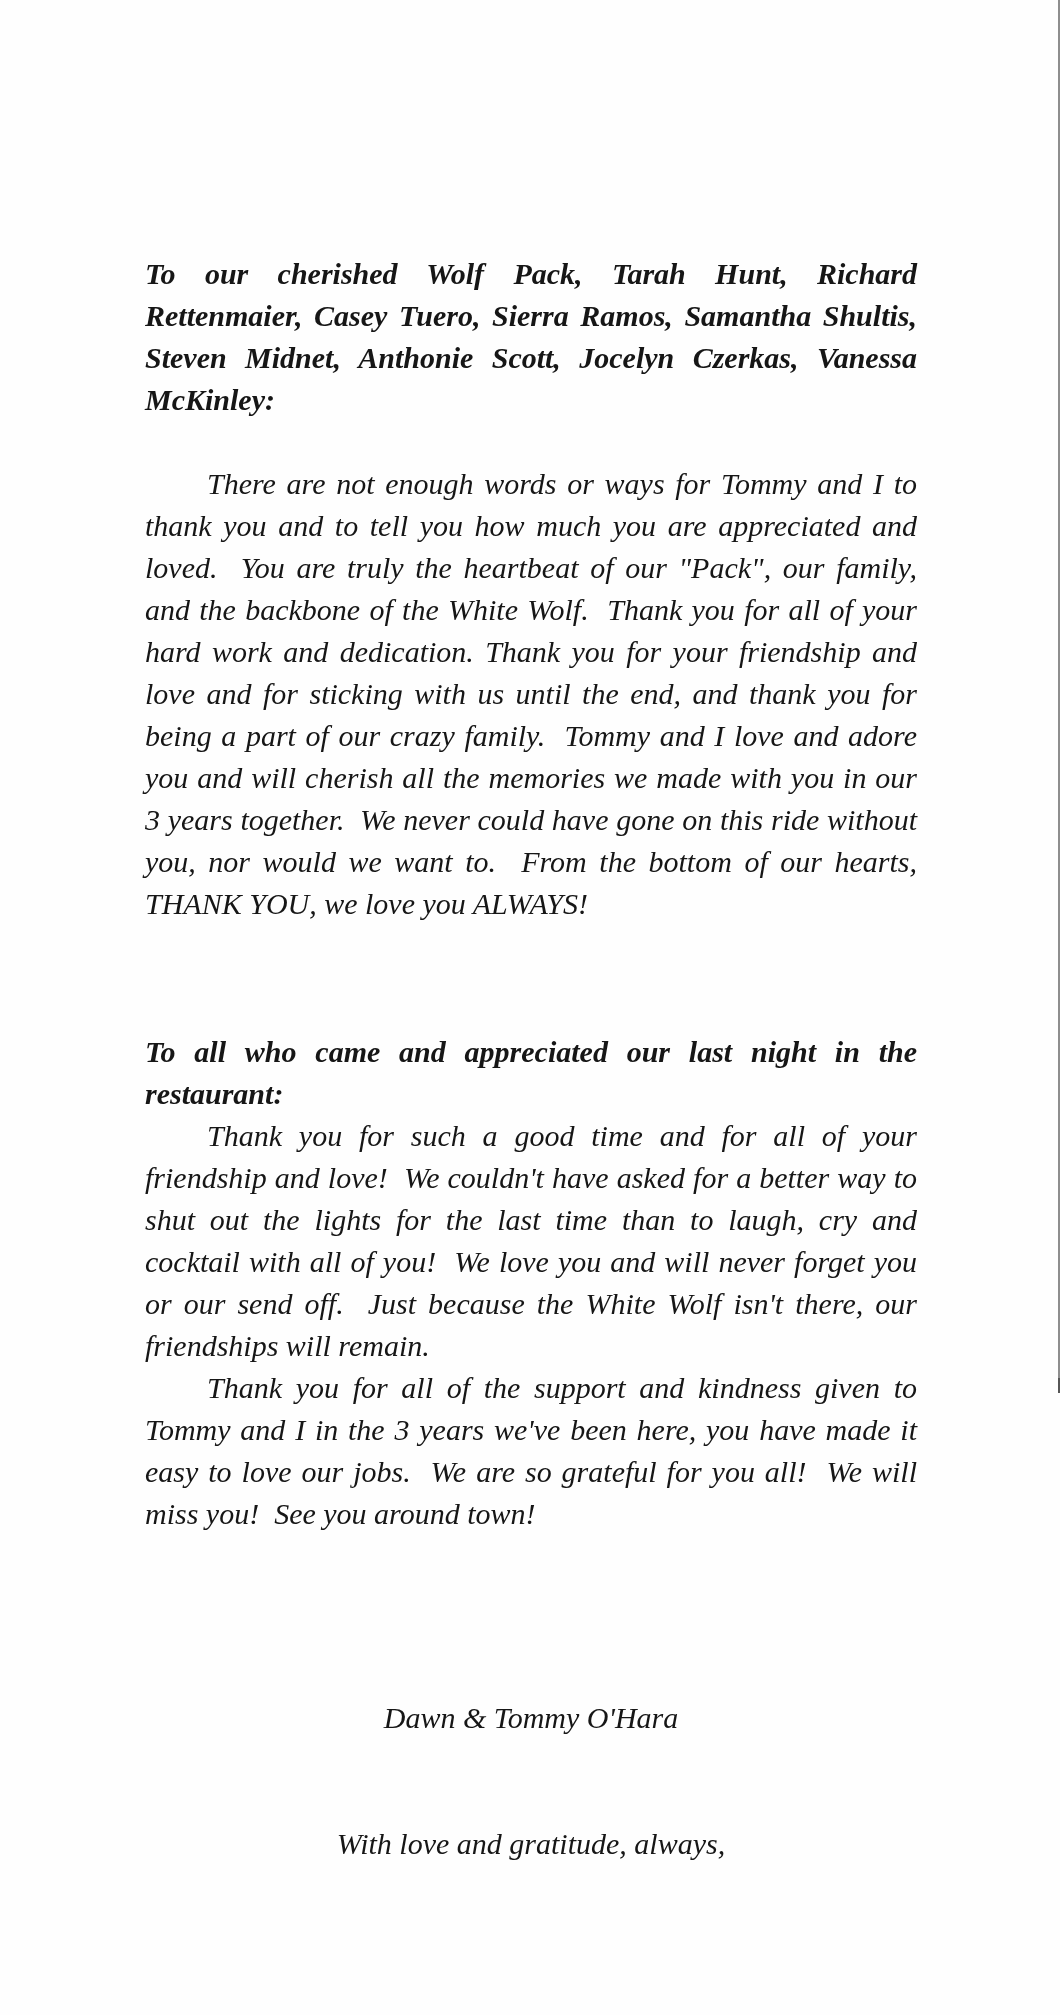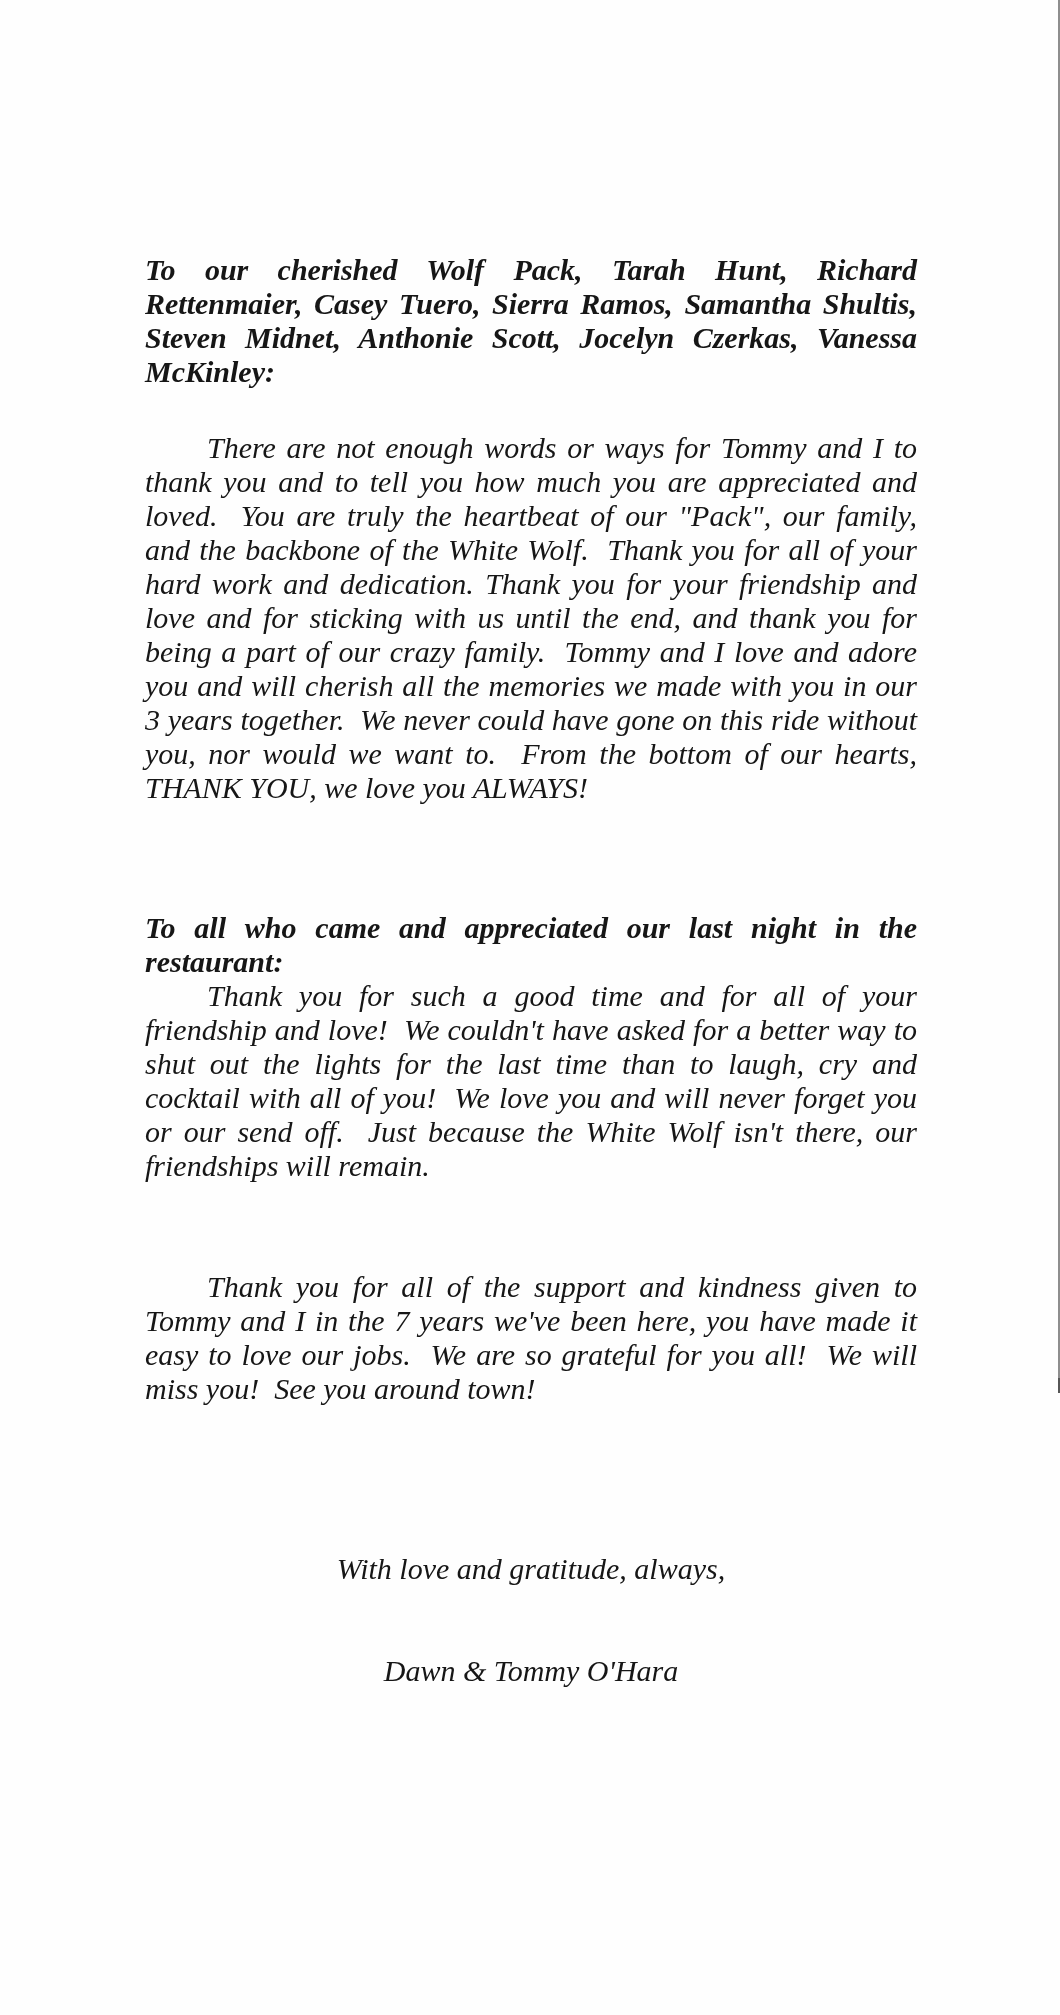--- a/index.html
+++ b/index.html
@@ -20,38 +20,38 @@
     left: 0;
     width: 1060px;
     height: 2015px;
     box-sizing: border-box;
     padding: 253px 143px 0 145px;
     color: #161616;
   }
   .letter {
     font-style: italic;
     font-size: 30px;
-    line-height: 34px;
+    line-height: 42px;
     text-align: justify;
   }
   .heading {
     font-weight: bold;
     white-space: pre-wrap;
     margin: 0;
   }
   .para {
     white-space: pre-wrap;
     text-indent: 62px;
     margin: 0;
   }
   
   .section-1 .heading { margin-bottom: 42px; }
   .section-1 .para    { margin-bottom: 106px; }
   .section-2 .heading { margin-bottom: 0; }
-  .section-2 .para    { margin-bottom: 87px; }
+  .section-2 .para    { }
   .section-3 .heading { margin-bottom: 47px; }
   .section-3 .para    { margin-bottom: 78px; }
   .closing {
     text-align: center;
     white-space: pre-wrap;
   }
   .closing div { text-indent: 0; }
   
   .edge-line {
     position: absolute;
@@ -72,24 +72,24 @@
       <p class="heading">To our cherished Wolf Pack, Tarah Hunt, Richard Rettenmaier, Casey Tuero, Sierra Ramos, Samantha Shultis, Steven Midnet, Anthonie Scott, Jocelyn Czerkas, Vanessa McKinley:</p>
       <p class="para">There are not enough words or ways for Tommy and I to thank you and to tell you how much you are appreciated and loved.  You are truly the heartbeat of our "Pack", our family, and the backbone of the White Wolf.  Thank you for all of your hard work and dedication. Thank you for your friendship and love and for sticking with us until the end, and thank you for being a part of our crazy family.  Tommy and I love and adore you and will cherish all the memories we made with you in our 3 years together.  We never could have gone on this ride without you, nor would we want to.  From the bottom of our hearts, THANK YOU, we love you ALWAYS!</p>
     </div>
 
     <div class="section section-2">
       <p class="heading">To all who came and appreciated our last night in the restaurant:</p>
       <p class="para">Thank you for such a good time and for all of your friendship and love!  We couldn't have asked for a better way to shut out the lights for the last time than to laugh, cry and cocktail with all of you!  We love you and will never forget you or our send off.  Just because the White Wolf isn't there, our friendships will remain.</p>
     </div>
 
     <div class="section section-3">
-      <p class="para">Thank you for all of the support and kindness given to Tommy and I in the 7 years we've been here, you have made it easy to love our jobs.  We are so grateful for you all!  We will miss you!  See you around town!</p>
+      <p class="para">Thank you for all of the support and kindness given to Tommy and I in the 3 years we've been here, you have made it easy to love our jobs.  We are so grateful for you all!  We will miss you!  See you around town!</p>
     </div>
 
     <div class="closing">
+      <div>Dawn &amp; Tommy O'Hara</div>
       <div>With love and gratitude, always,</div>
-      <div>Dawn &amp; Tommy O'Hara</div>
     </div>
 
   </div>
 </div>
 
 <div class="edge-line"></div>
 
 </body></html>

